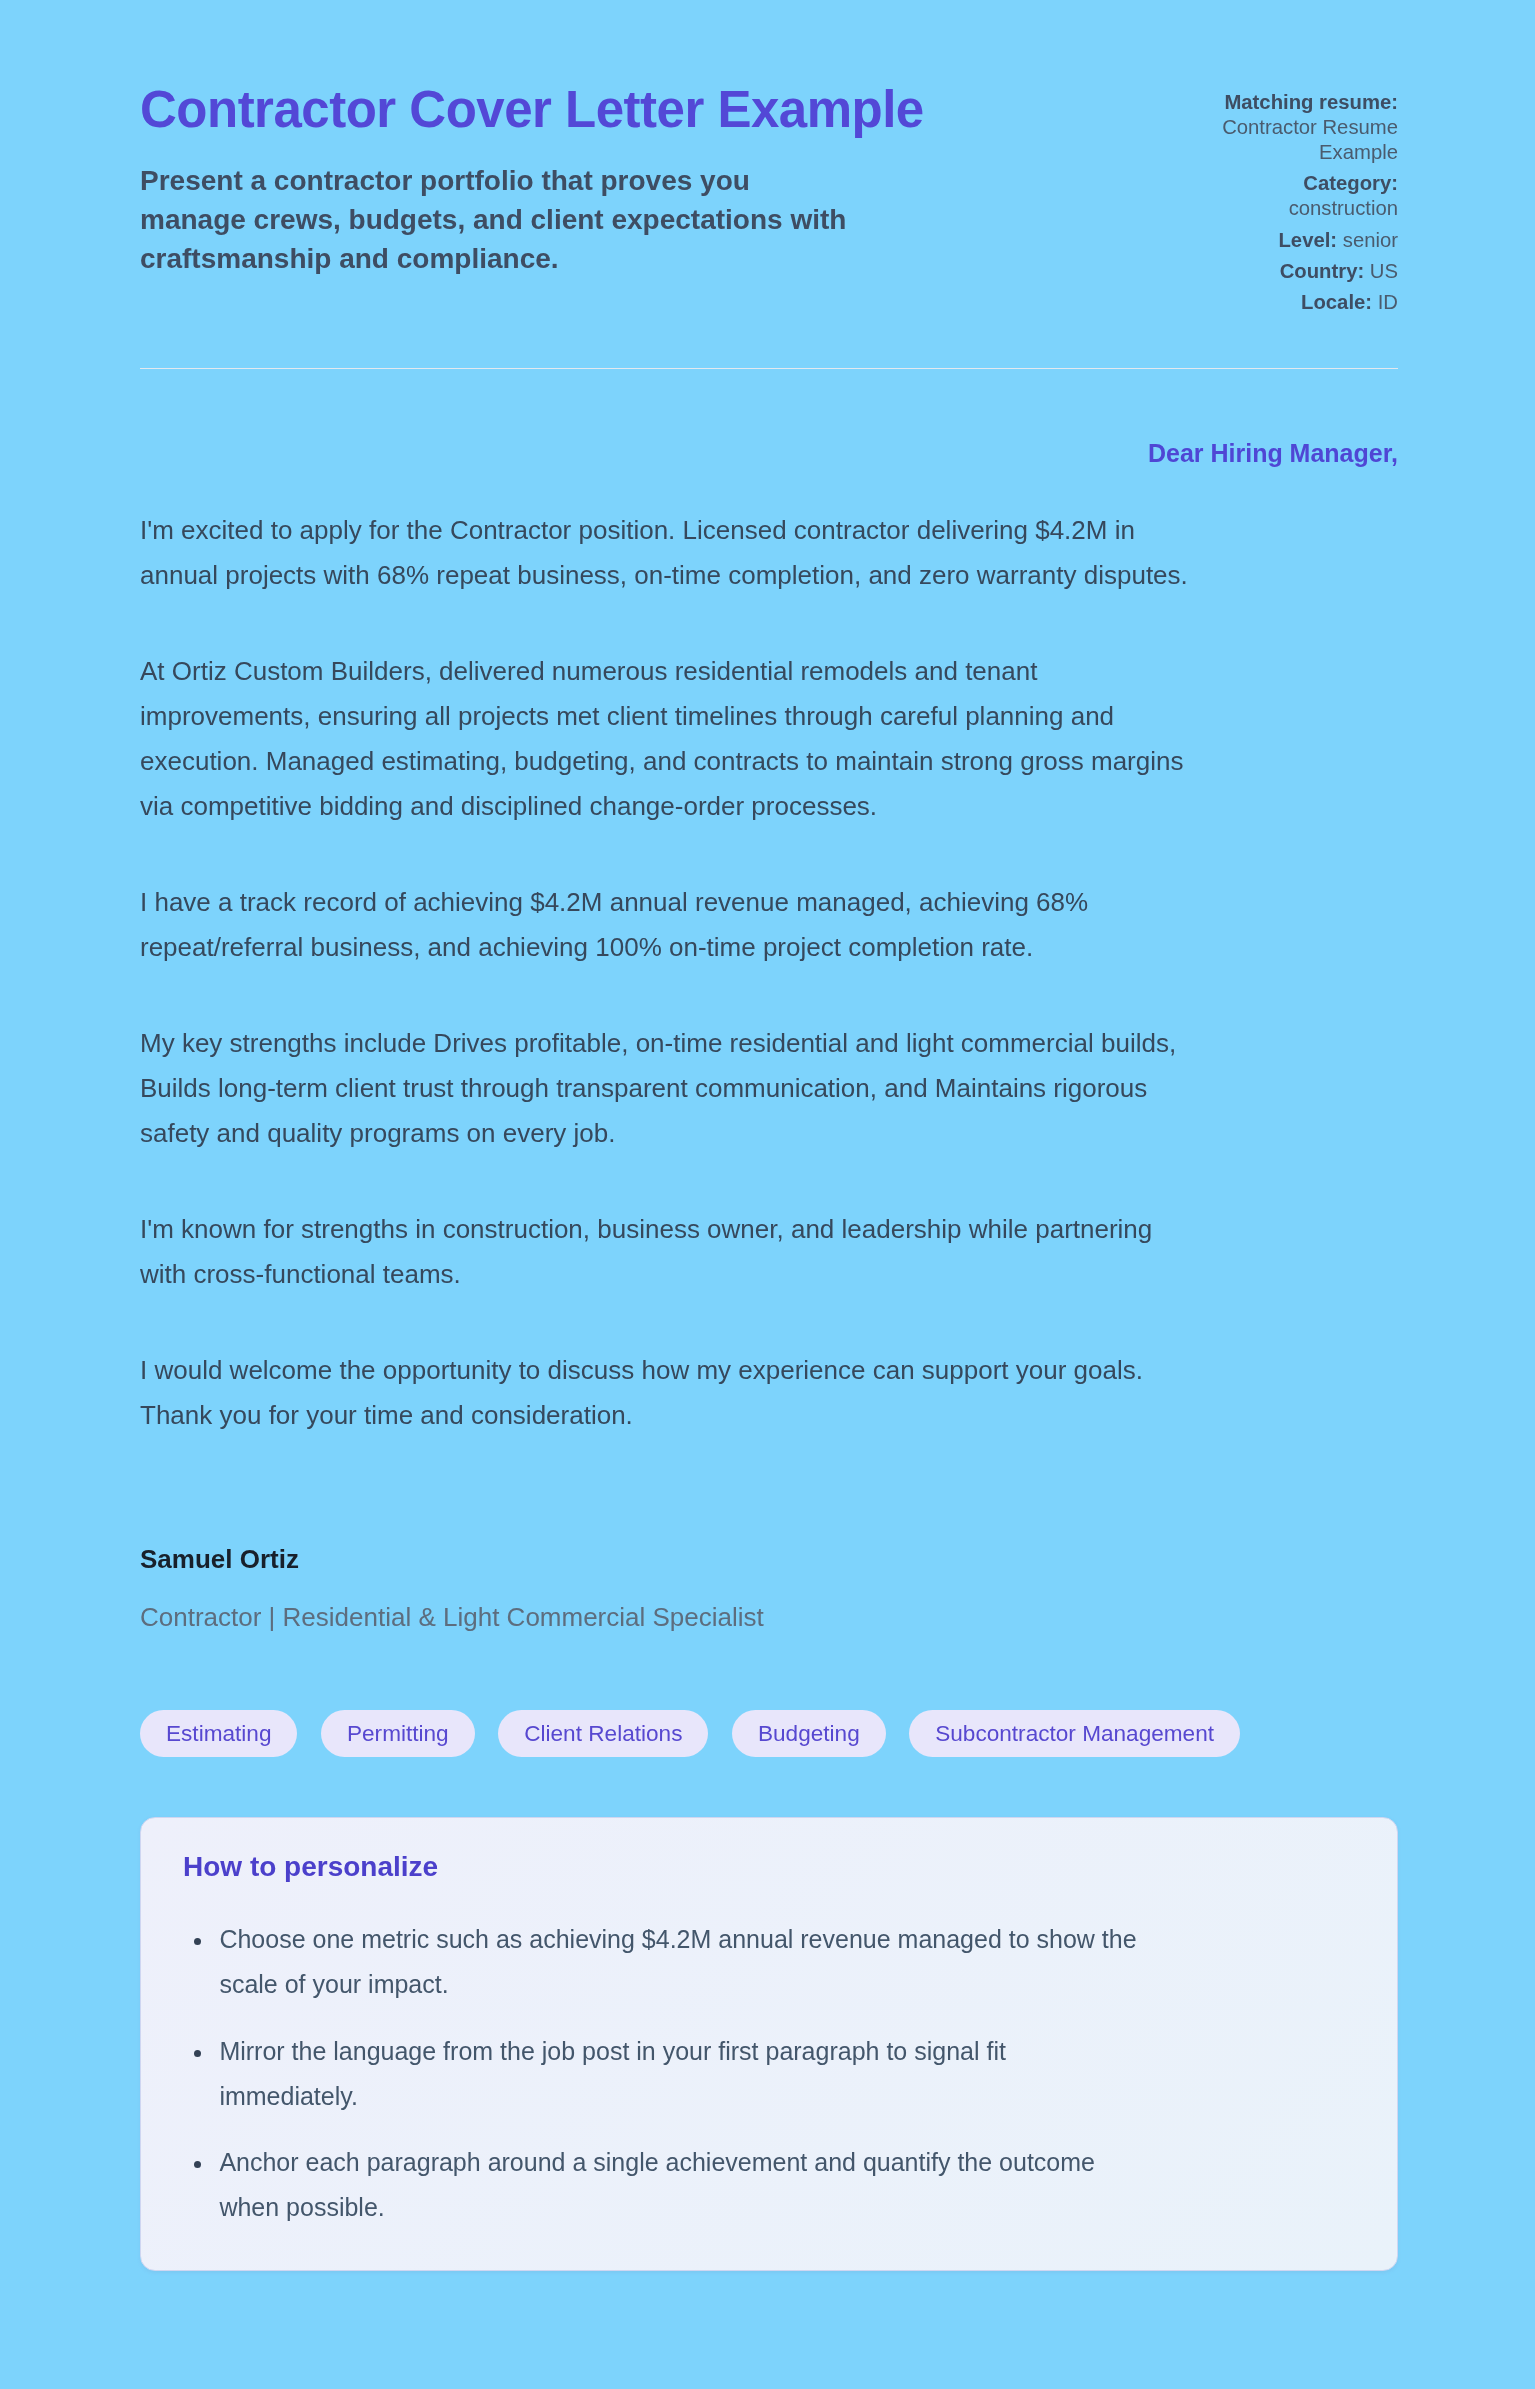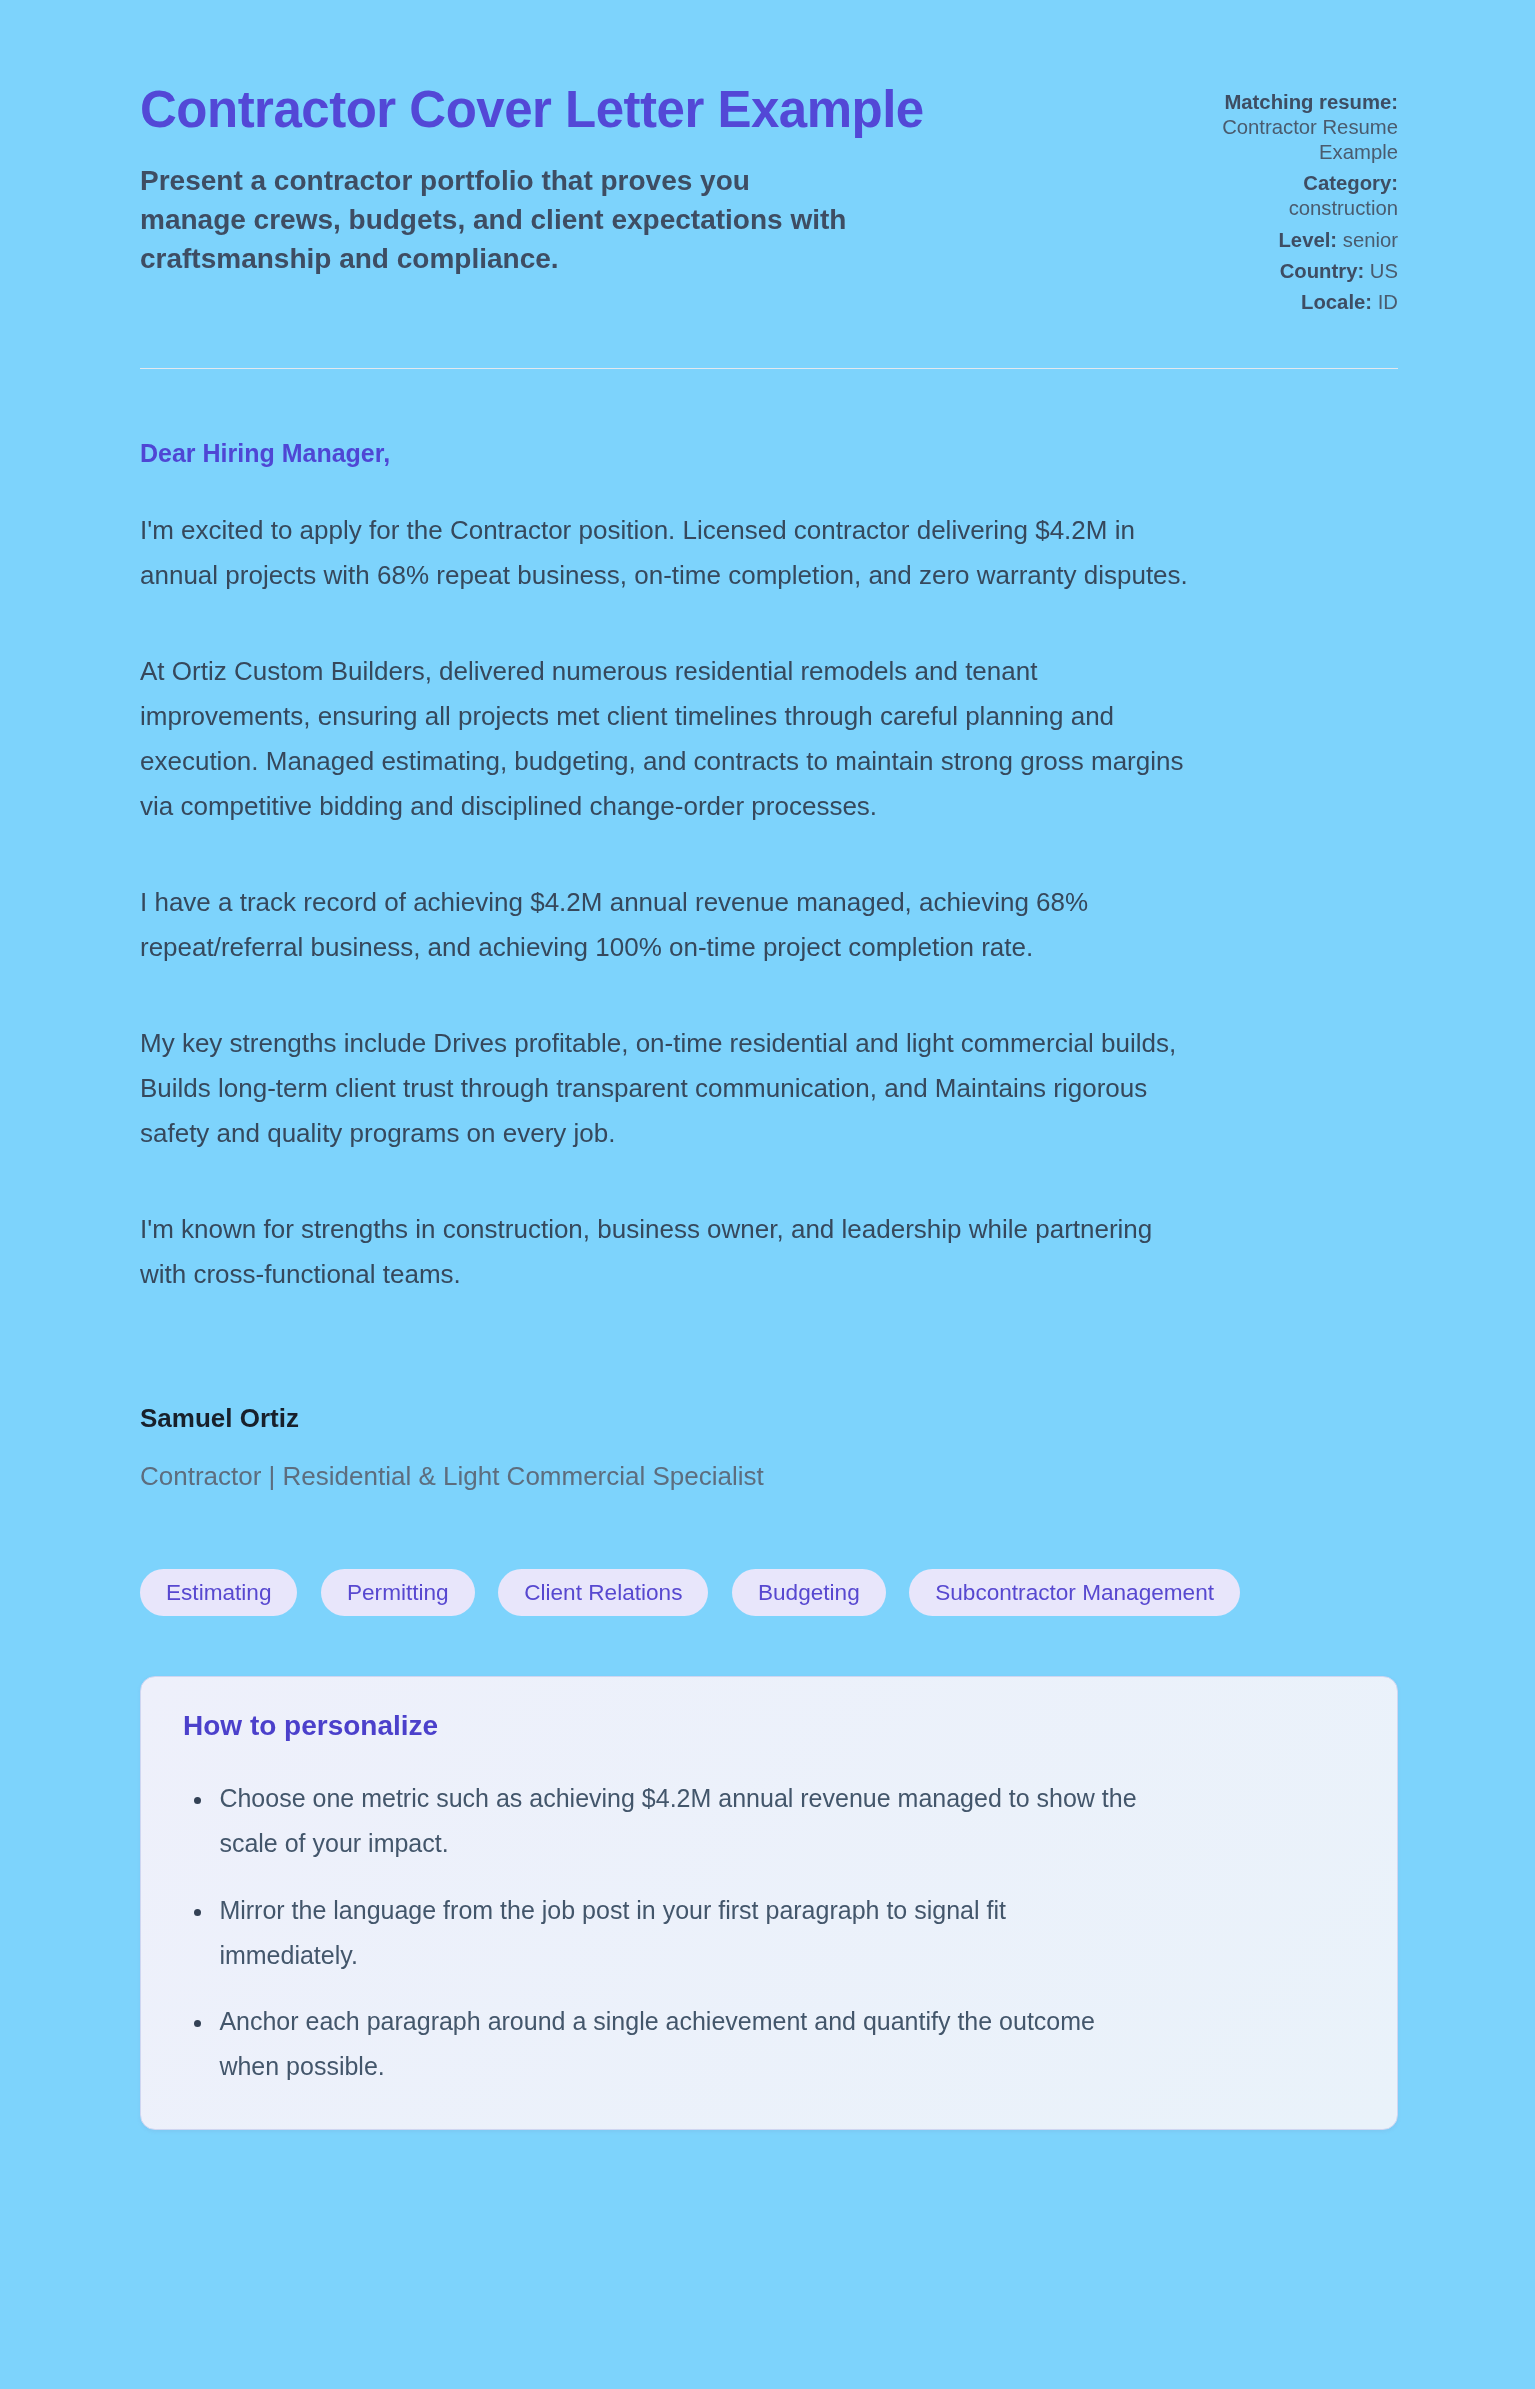--- a/index.html
+++ b/index.html
@@ -59,20 +59,21 @@
     border: none;
     border-top: 1.8px solid #e3e8ee;
     margin-top: 47px;
   }
   
   .greeting {
     margin-top: 70px;
     font-size: 25px;
     font-weight: 700;
     color: #4f46d4;
+    text-align: right;
   }
   .para {
     margin-top: 40px;
     font-size: 26px;
     line-height: 45px;
     color: #36485c;
     white-space: pre-line;
   }
   .para + .para { margin-top: 51px; }
   .sig-name {
@@ -179,20 +180,22 @@
 improvements, ensuring all projects met client timelines through careful planning and
 execution. Managed estimating, budgeting, and contracts to maintain strong gross margins
 via competitive bidding and disciplined change-order processes.</p>
       <p class="para">I have a track record of achieving $4.2M annual revenue managed, achieving 68%
 repeat/referral business, and achieving 100% on-time project completion rate.</p>
       <p class="para">My key strengths include Drives profitable, on-time residential and light commercial builds,
 Builds long-term client trust through transparent communication, and Maintains rigorous
 safety and quality programs on every job.</p>
       <p class="para">I'm known for strengths in construction, business owner, and leadership while partnering
 with cross-functional teams.</p>
+      <p class="para">I would welcome the opportunity to discuss how my experience can support your goals.
+Thank you for your time and consideration.</p>
 
       <p class="sig-name">Samuel Ortiz</p>
       <p class="sig-role">Contractor | Residential &amp; Light Commercial Specialist</p>
 
       <div class="tags">
         <span class="tag">Estimating</span>
         <span class="tag">Permitting</span>
         <span class="tag">Client Relations</span>
         <span class="tag">Budgeting</span>
         <span class="tag">Subcontractor Management</span>

